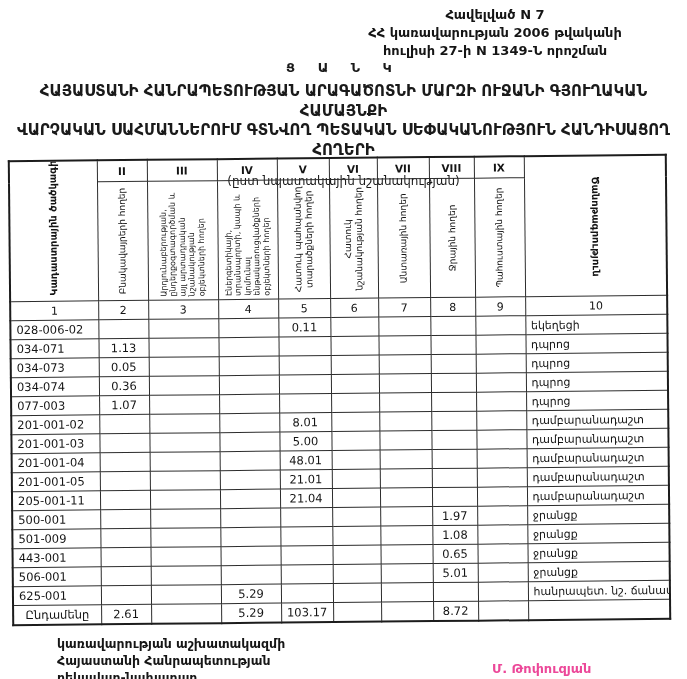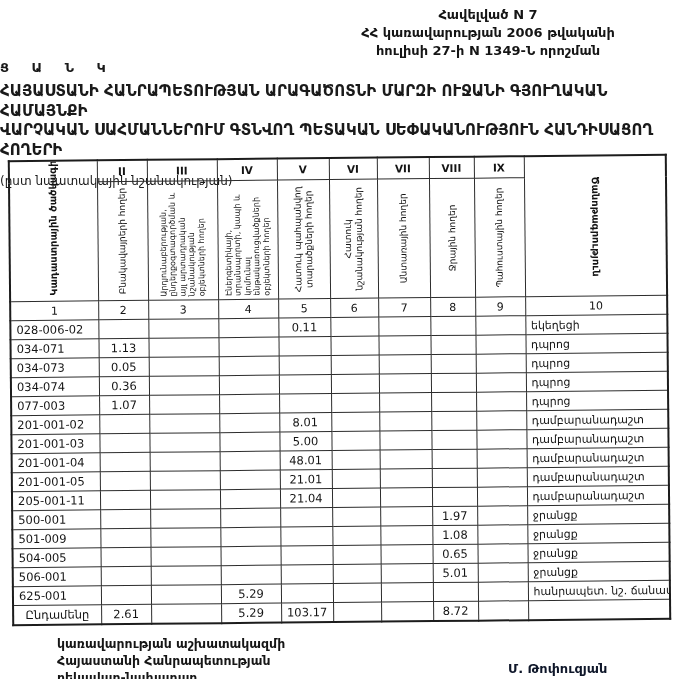--- a/index.html
+++ b/index.html
@@ -5,27 +5,27 @@
   html,body{margin:0;padding:0;background:#ffffff;}
   body{
     width:687px;height:679px;position:relative;overflow:hidden;
     font-family:"DejaVu Sans",sans-serif;color:#111;
     -webkit-font-smoothing:none;
   }
   .page{position:absolute;inset:0;background:#fff;}
 
   
   .appendix{
-    position:absolute;top:6px;right:39px;width:320px;
+    position:absolute;top:6px;right:32px;width:320px;
     text-align:center;font-weight:bold;font-size:13px;line-height:1.4;
     color:#151515;
   }
 
   
-  .titleblock{position:absolute;top:60px;left:0;width:687px;color:#1a1a1a;}
+  .titleblock{position:absolute;top:60px;left:0;width:687px;text-align:center;color:#1a1a1a;}
   .doc-type{font-weight:bold;font-size:13px;letter-spacing:9px;margin-bottom:7px;}
   .t1,.t2{font-weight:bold;font-size:15px;line-height:1.3;}
   .t3{font-size:12px;margin-top:14px;}
 
   
   .table-wrap{
     position:absolute;left:10px;top:157px;width:657px;
     transform:rotate(-0.55deg);transform-origin:50% 50%;
   }
   table{border-collapse:collapse;table-layout:fixed;width:657px;border:2px solid #1c1c1c;}
@@ -47,22 +47,22 @@
   tbody td.code{text-align:left;padding-left:5px;font-size:11.5px;margin-top:28px;}
   tbody td.note{text-align:left;padding-left:5px;font-size:11px;white-space:nowrap;}
   tr.total-row td.code{text-align:center;padding-left:0;}
 
   
   .footer-left{
     position:absolute;left:57px;top:636px;
     font-weight:bold;font-size:12.5px;line-height:1.35;color:#161616;
   }
   .signature{
-    position:absolute;left:508px;top:661px;
-    font-weight:bold;font-size:13px;color:#0f172a;
+    position:absolute;left:492px;top:661px;
+    font-weight:bold;font-size:13px;color:#ec4899;
   }
 </style>
 </head>
 <body>
 
 <div class="page">
 
   <div class="appendix">
     <div>Հավելված N 7</div>
     <div>ՀՀ կառավարության 2006 թվականի</div>
@@ -285,21 +285,21 @@
       <td class="num"></td>
       <td class="num"></td>
       <td class="num"></td>
       <td class="num"></td>
       <td class="num"></td>
       <td class="num">1.08</td>
       <td class="num"></td>
       <td class="note">ջրանցք</td>
     </tr>
           <tr>
-      <td class="code">504-005</td>
+      <td class="code">443-001</td>
       <td class="num"></td>
       <td class="num"></td>
       <td class="num"></td>
       <td class="num"></td>
       <td class="num"></td>
       <td class="num"></td>
       <td class="num">0.65</td>
       <td class="num"></td>
       <td class="note">ջրանցք</td>
     </tr>

